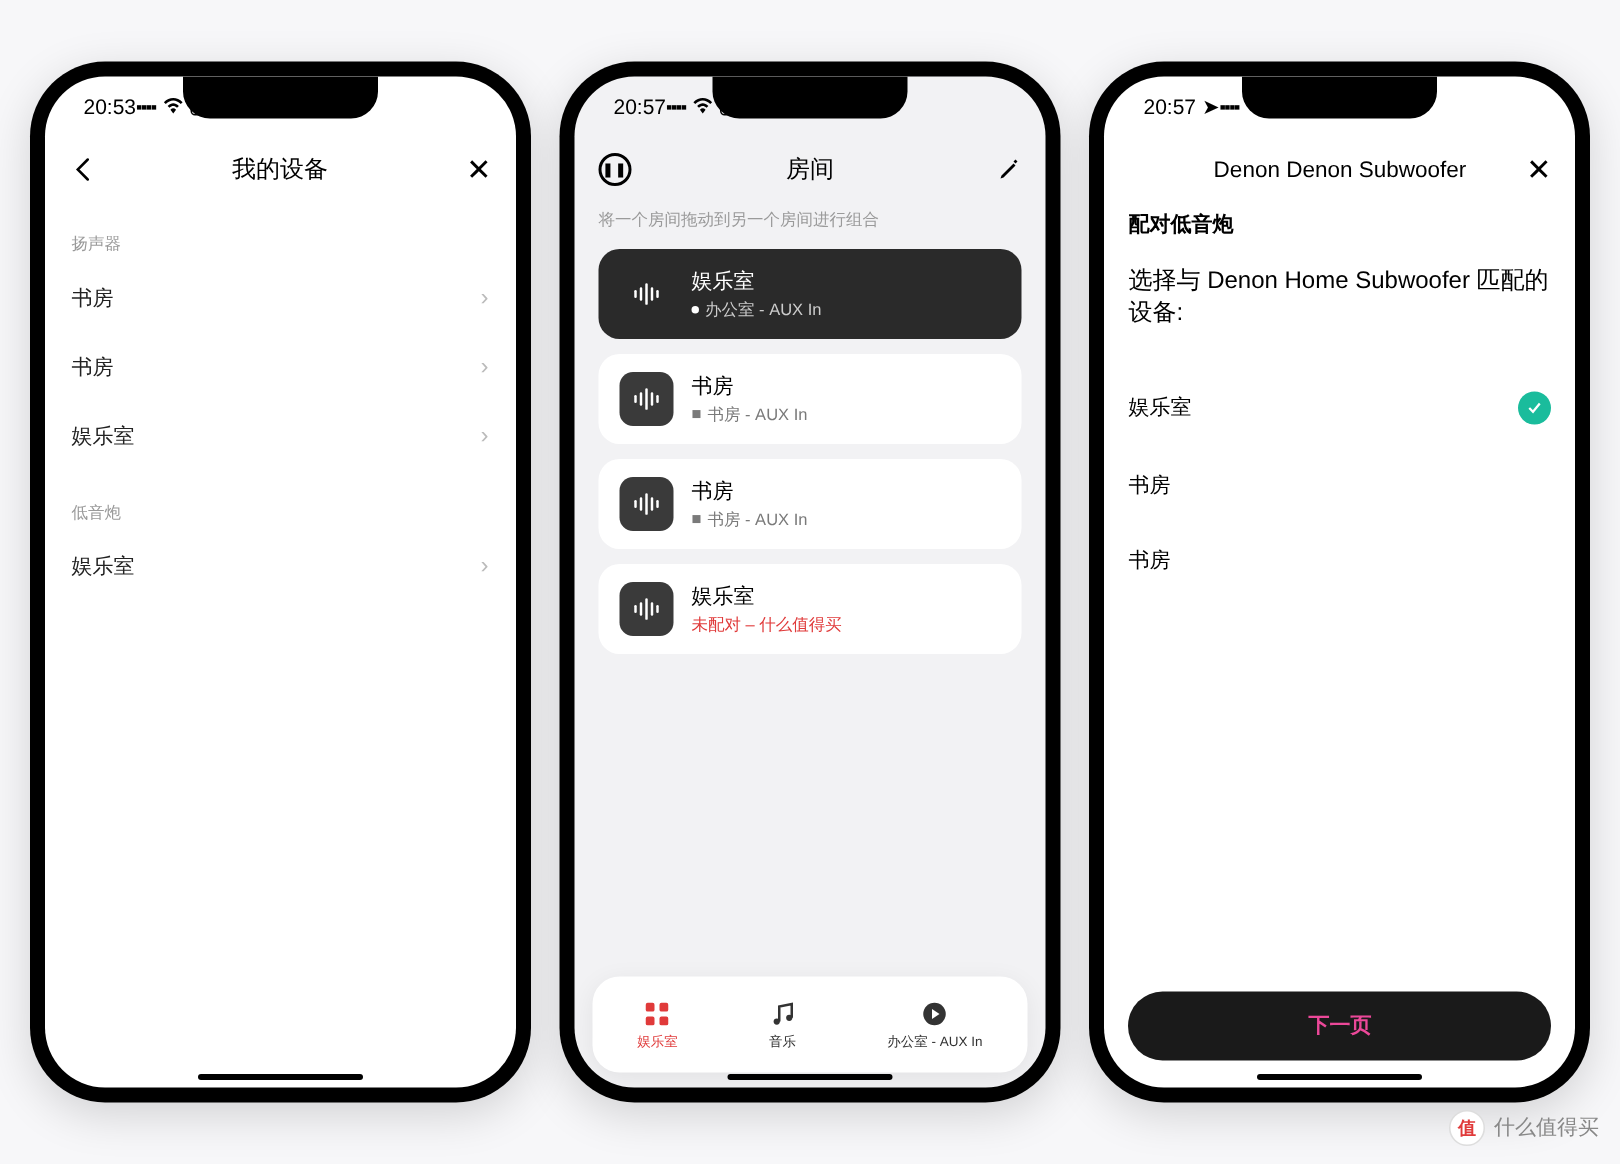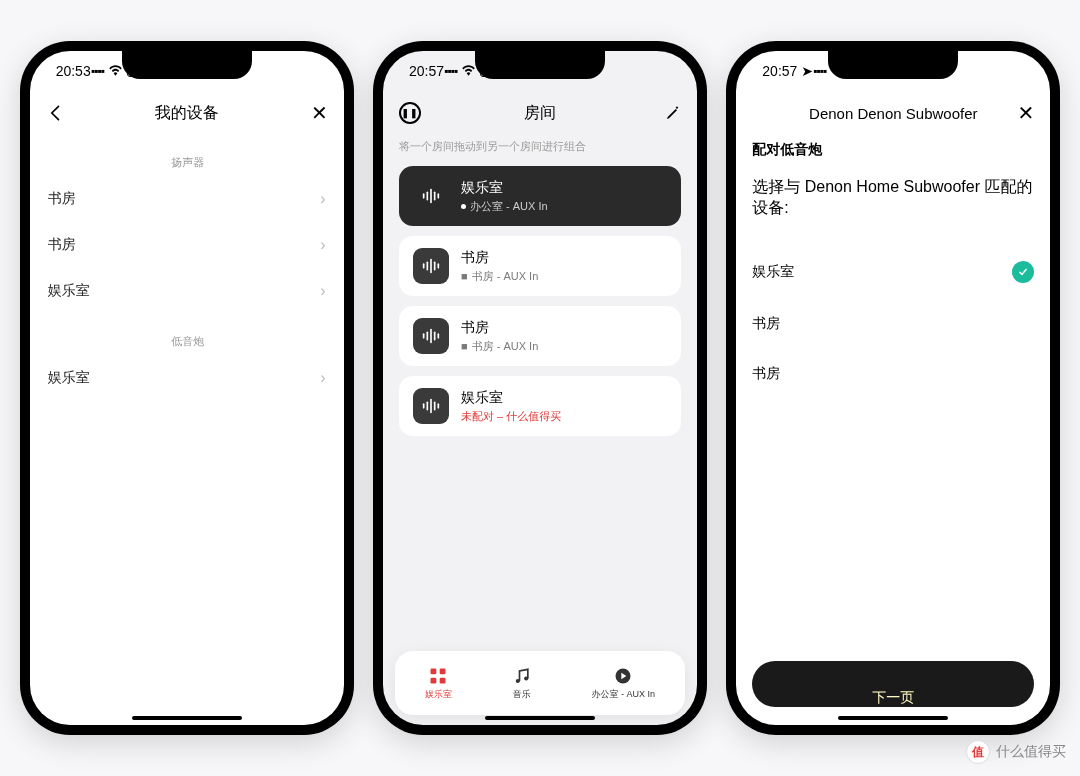--- a/index.html
+++ b/index.html
@@ -63,21 +63,21 @@
   .nav-left { left: 16px; }
   .nav-right { right: 16px; }
   .icon-close{font-size:20px;font-weight:300;}
   .icon-back svg{width:20px;height:20px;}
   .icon-pause{width:22px;height:22px;border:2px solid #000;border-radius:50%;display:flex;align-items:center;justify-content:center;font-size:9px;font-weight:bold;letter-spacing:1px;}
   .icon-edit svg{width:16px;height:16px;}
 
   .content { flex: 1; overflow: hidden; padding: 0 16px; }
 
   
-  .section-header { font-size: 11px; color: #9a9a9a; margin-top: 20px; margin-bottom: 6px; padding-left:2px;text-align:center;}
+  .section-header { font-size: 11px; color: #9a9a9a; margin-top: 20px; margin-bottom: 6px; padding-left:2px;}
   .list-row {
     display: flex; justify-content: space-between; align-items: center;
     padding: 14px 2px; font-size: 14px; color: #222;
   }
   .chevron { color: #bbb; font-size: 16px; }
 
   
   .hint { text-align: left; font-size: 11px; color: #9a9a9a; margin: 4px 0 12px; }
   .room-card {
     background: #fff; border-radius: 14px; padding: 12px 14px;
@@ -109,22 +109,22 @@
   .tab svg{width:20px;height:20px;}
 
   
   .s3-heading { font-size: 14px; font-weight: 600; margin: 6px 0 18px; }
   .s3-sub { font-size: 16px; margin-bottom: 26px; }
   .s3-row { display:flex;justify-content:space-between;align-items:center;padding:16px 0;font-size:14px;}
   .check-badge{width:22px;height:22px;border-radius:50%;background:#1abc9c;display:flex;align-items:center;justify-content:center;}
   .check-badge svg{width:12px;height:12px;stroke:#fff;stroke-width:3;}
 
   .next-btn{
-    margin:0 16px 18px;height:46px;background:#1a1a1a;color:#fef9c3;border-radius:26px;
-    display:flex;align-items:flex-end;justify-content:center;font-size:14px;font-weight:400;
+    margin:0 16px 18px;height:46px;background:#1a1a1a;color:#ec4899;border-radius:26px;
+    display:flex;align-items:center;justify-content:center;font-size:14px;font-weight:700;
   }
 
   .home-indicator{position:absolute;bottom:5px;left:50%;transform:translateX(-50%);width:110px;height:4px;background:#000;border-radius:3px;}
 
   .watermark{
     position:absolute;right:14px;bottom:12px;display:flex;align-items:center;gap:6px;
     font-size:14px;color:#888;
   }
   .watermark .logo{
     width:24px;height:24px;border-radius:50%;background:#fff;border:1px solid #ddd;

